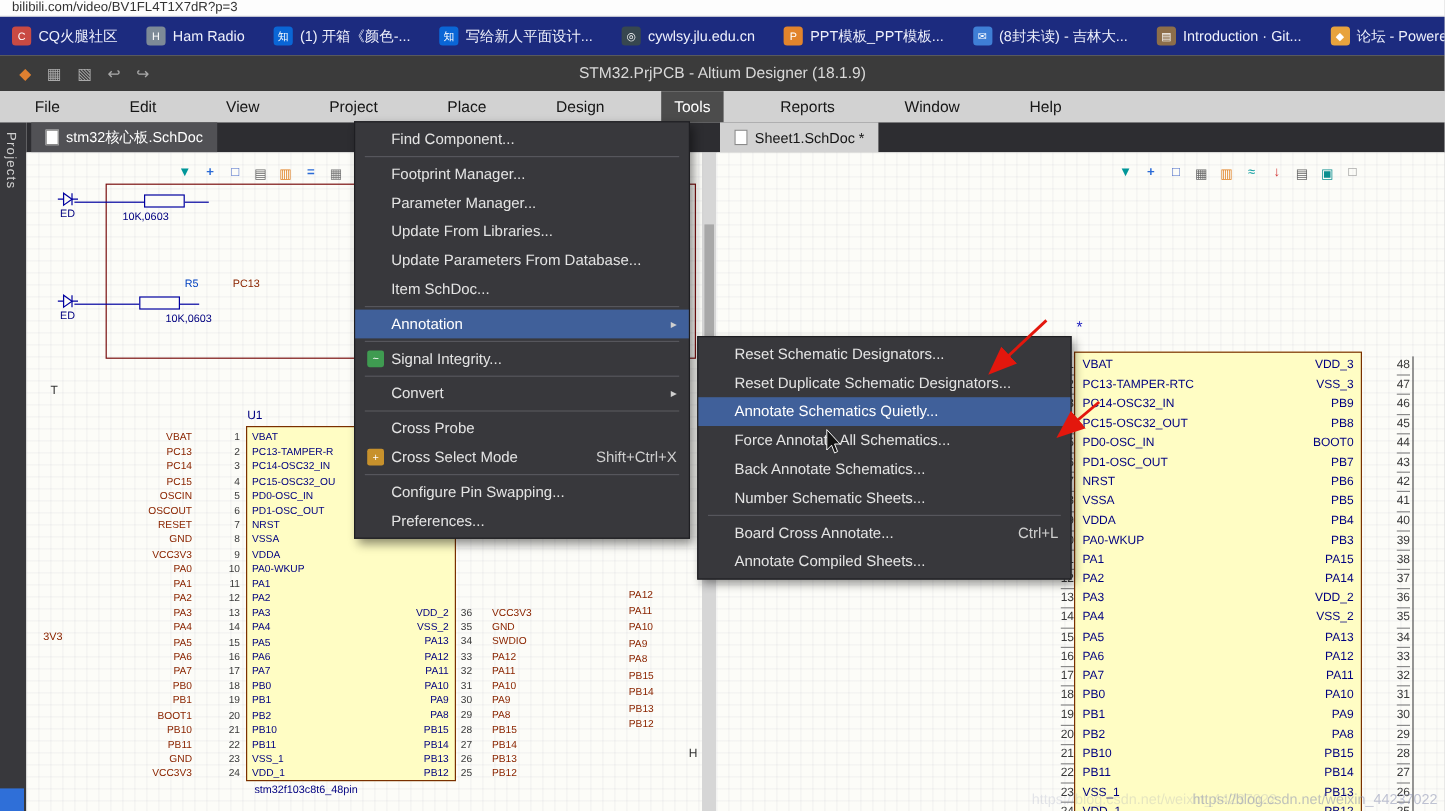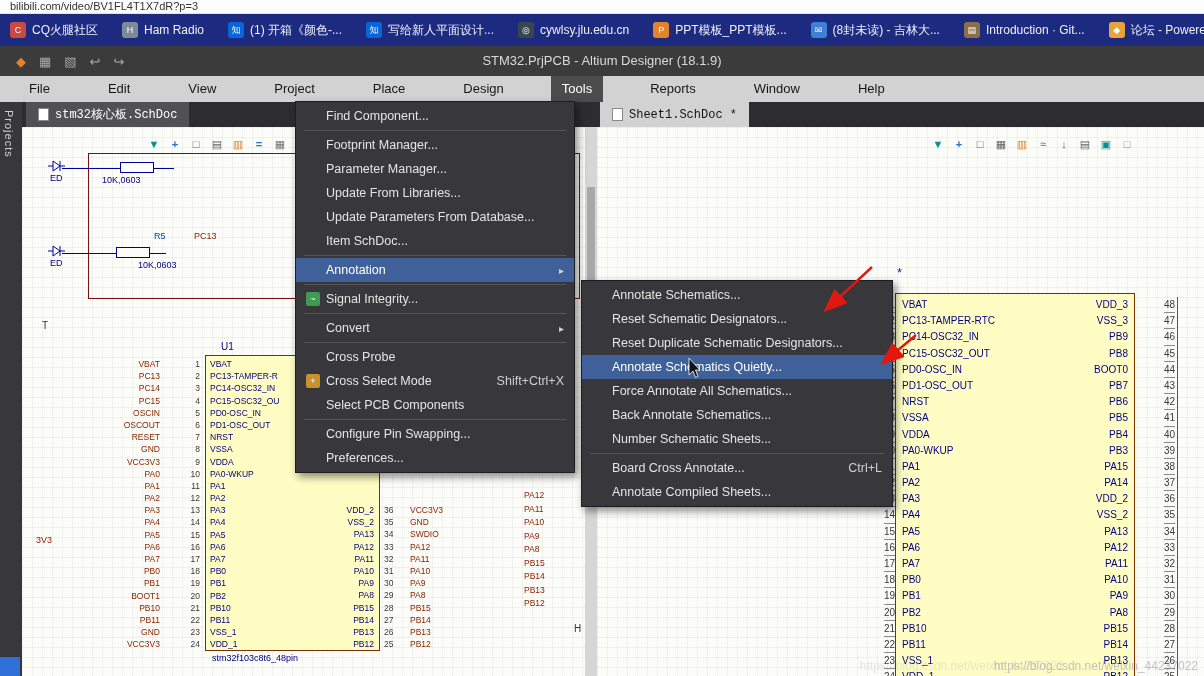--- a/index.html
+++ b/index.html
@@ -37,21 +37,21 @@
   .mbi{padding:0 11px;line-height:26px;font-size:13px;color:#161616;}
   .mbi:nth-child(7){background:#4c4c4c;color:#fff;}
 
   
   .proj-strip{position:absolute;left:0;top:102px;width:22px;height:574px;background:#38383c;}
   .proj-label{position:absolute;left:3px;top:8px;color:#cfcfcf;font-size:11px;letter-spacing:1px;
               writing-mode:vertical-rl;}
   .corner-badge{position:absolute;left:0;bottom:0;width:20px;height:19px;background:#2f6fd8;z-index:66;}
 
   
-  .tabstrip{position:absolute;left:22px;top:102px;width:1182px;height:25px;background:#2d2d31;font-family:Liberation Mono, monospace;}
+  .tabstrip{position:absolute;left:22px;top:102px;width:1182px;height:25px;background:#2d2d31;}
   .tab{position:absolute;top:0;height:25px;display:flex;align-items:center;gap:6px;padding:0 12px;font-size:12px;white-space:nowrap;}
   .tab-dark{left:4px;background:#515155;color:#fff;}
   .tab-light{left:578px;background:#d2d2d2;color:#141414;}
   .sheet-ico{width:11px;height:13px;background:#fff;border:1px solid #8a8a8a;flex:0 0 11px;}
   .pane{position:absolute;top:127px;height:549px;overflow:hidden;background-color:#fcfcf8;
         background-image:linear-gradient(rgba(90,90,120,.07) 1px,transparent 1px),
                          linear-gradient(90deg,rgba(90,90,120,.07) 1px,transparent 1px);
         background-size:10px 10px;}
   .pane-left{left:22px;width:563px;}
   .pane-right{left:597px;width:607px;}
@@ -225,24 +225,24 @@
 
     <div class="resbox" style="left:98px;top:35px;width:34px;height:11px;"></div>
     <div class="slabel c-name" style="left:80px;top:48px;font-size:9px;">10K,0603</div>
 
     <div class="resbox" style="left:94px;top:120px;width:34px;height:11px;"></div>
     <div class="slabel" style="left:132px;top:104px;font-size:9px;color:#0040c0;">R5</div>
     <div class="slabel c-net" style="left:172px;top:104px;font-size:9px;">PC13</div>
     <div class="slabel c-name" style="left:116px;top:133px;font-size:9px;">10K,0603</div>
 
     <div class="slabel" style="left:20px;top:193px;font-size:10px;color:#333;">T</div>
-    <div class="slabel c-net" style="left:14px;top:398px;font-size:9px;margin-top:10px;">3V3</div>
+    <div class="slabel c-net" style="left:14px;top:398px;font-size:9px;">3V3</div>
     <div class="slabel" style="left:552px;top:496px;font-size:10px;color:#333;">H</div>
 
-    <div class="slabel c-name" style="left:199px;top:214px;font-size:10px;text-align:center;">U1</div>
+    <div class="slabel c-name" style="left:184px;top:214px;font-size:10px;text-align:center;">U1</div>
     <div class="chip" style="left:183px;top:228px;width:175px;height:296px;"></div>
     <div class="slabel c-name" style="left:190px;top:526px;font-size:9px;">stm32f103c8t6_48pin</div>
 
     <div class="col r rh12 c-net" style="left:88px;top:231px;width:50px;">
         <div>VBAT</div>
         <div>PC13</div>
         <div>PC14</div>
         <div>PC15</div>
         <div>OSCIN</div>
         <div>OSCOUT</div>
@@ -553,40 +553,32 @@
         <span class="mi-gut"></span>
         <span class="mi-lbl">Cross Probe</span>
       </div>
     <div class="mi">
         <span class="mi-gut">
           <span class="micon micon-xs">+</span>
         </span>
         <span class="mi-lbl">Cross Select Mode</span>
         <span class="mi-sc">Shift+Ctrl+X</span>
       </div>
-    <div class="mi">
-        <span class="mi-gut"></span>
-        <span class="mi-lbl">Select PCB Components</span>
-      </div>
     <div class="msep"></div>
     <div class="mi">
         <span class="mi-gut"></span>
         <span class="mi-lbl">Configure Pin Swapping...</span>
       </div>
     <div class="mi">
         <span class="mi-gut"></span>
         <span class="mi-lbl">Preferences...</span>
       </div>
   </div>
 
   <div class="popup annot-menu">
-    <div class="mi">
-        <span class="mi-gut"></span>
-        <span class="mi-lbl">Annotate Schematics...</span>
-      </div>
     <div class="mi">
         <span class="mi-gut"></span>
         <span class="mi-lbl">Reset Schematic Designators...</span>
       </div>
     <div class="mi">
         <span class="mi-gut"></span>
         <span class="mi-lbl">Reset Duplicate Schematic Designators...</span>
       </div>
     <div class="mi hl">
         <span class="mi-gut"></span>

